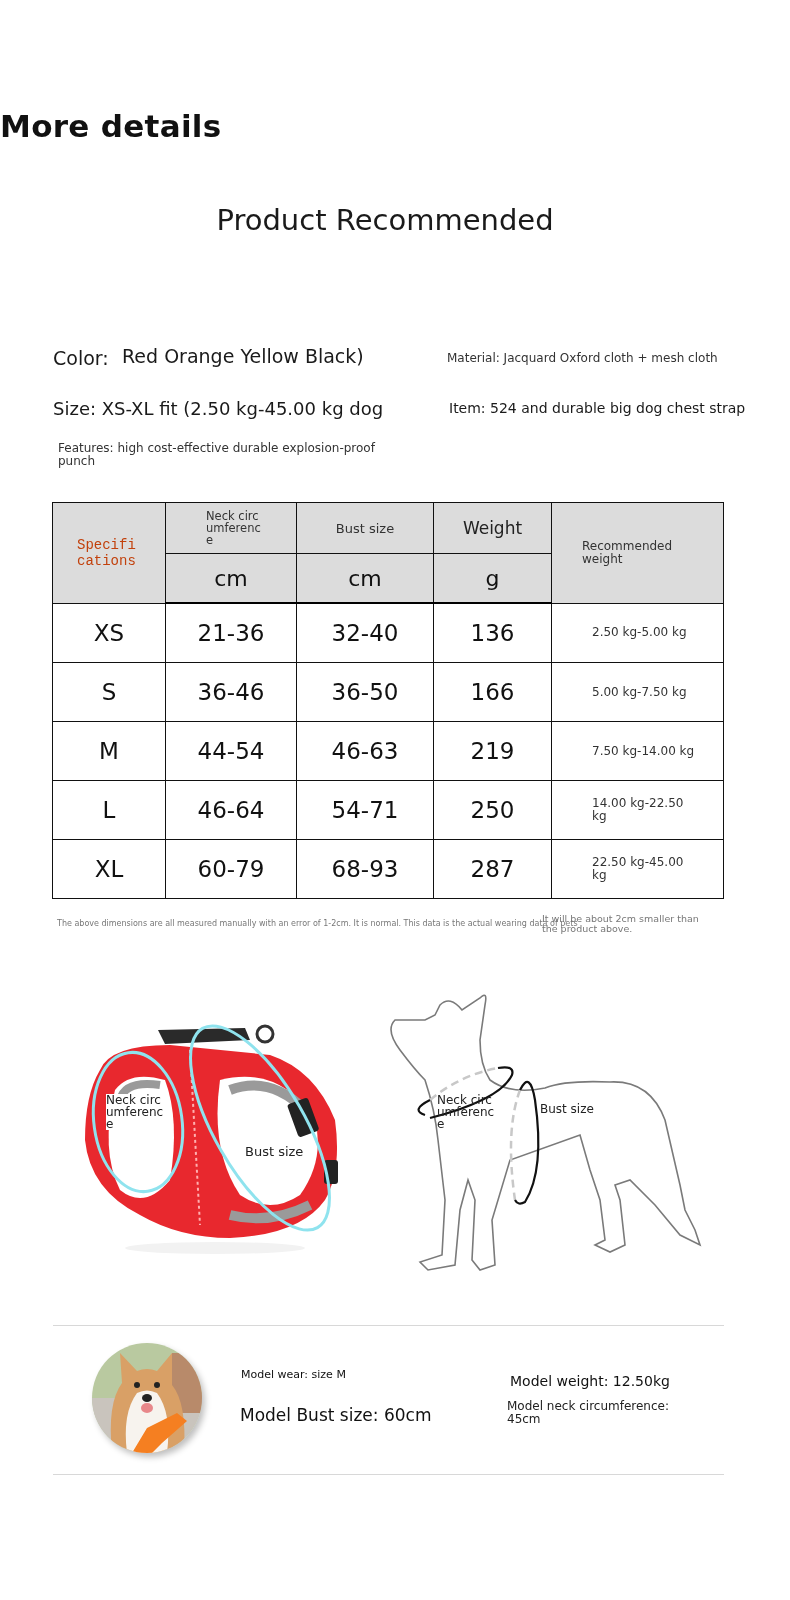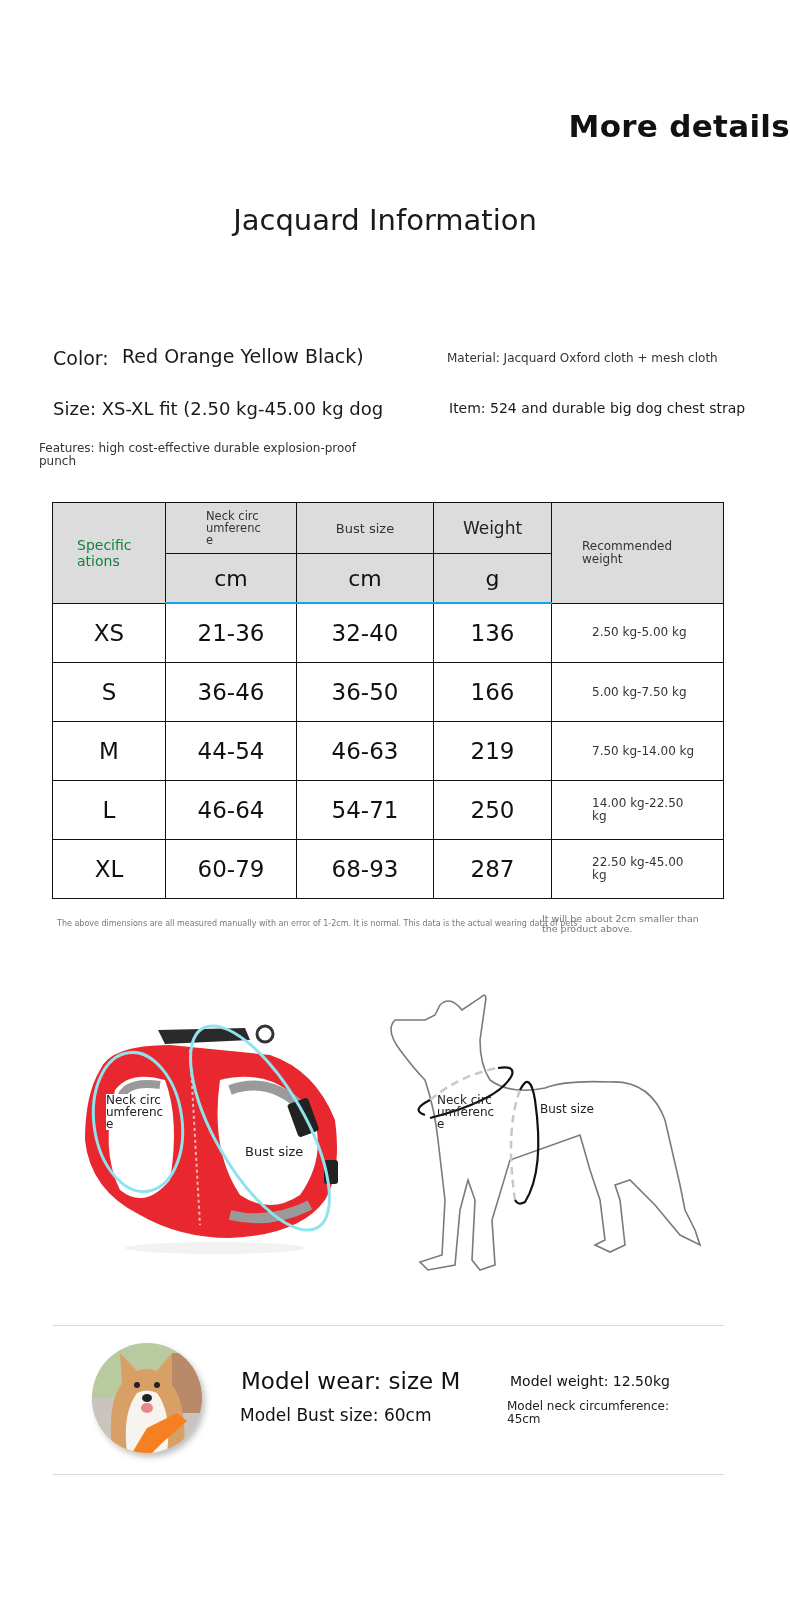--- a/index.html
+++ b/index.html
@@ -1,65 +1,65 @@
 <!DOCTYPE html>
 <html><head>
 <meta charset="utf-8">
 <style>
   html, body { margin:0; padding:0; background:#ffffff; }
   body { width:790px; height:1600px; position:relative; overflow:hidden;
          font-family:"DejaVu Sans","Liberation Sans",sans-serif; color:#111; }
   .abs { position:absolute; }
-  #title { left:0; width:790px; top:108px; text-align:right; font-size:31px; font-weight:bold; color:#111; letter-spacing:0.3px; }
+  #title { left:0; width:790px; top:108px; text-align:left; font-size:31px; font-weight:bold; color:#111; letter-spacing:0.3px; }
   #subtitle { left:0; width:770px; top:203px; text-align:center; font-size:29px; color:#1a1a1a; }
 
   .info-lg { font-size:18px; color:#1a1a1a;text-align:right; }
   .info-sm { font-size:12px; color:#333; }
   #color-label { left:53px; top:347px; font-size:19px; }
   #color-value { left:122px; top:345px; font-size:19px; }
   #material { left:447px; top:351px; }
   #size-info { left:53px; top:398px; }
   #item-info { left:449px; top:400px; font-size:14px; color:#1a1a1a; }
-  #features { left:39px; top:442px; width:320px; font-size:12px; line-height:13px; color:#333; }
+  #features { left:58px; top:442px; width:320px; font-size:12px; line-height:13px; color:#333; }
 
   table#spec { position:absolute; left:52px; top:502px; width:671px; border-collapse:collapse; table-layout:fixed; }
   #spec td, #spec th { border:1px solid #111; padding:0; text-align:center; vertical-align:middle; font-weight:normal; }
   #spec thead th { background:#dcdcdc; }
-  #spec thead tr:last-child th { border-bottom:2px solid #0ea5e9; }
-  #spec .h-spec { text-align:left; padding-left:24px; font-size:14px; line-height:16px; color:#15803d; }
+  #spec thead tr:last-child th { border-bottom:2px solid #000000; }
+  #spec .h-spec { text-align:left; padding-left:24px; font-size:14px; line-height:16px; color:#c2410c;font-family:Liberation Mono, monospace; }
   #spec .h-small { font-size:11.5px; line-height:12px; color:#333; height:50px; }
   #spec .h-small.left { text-align:left; padding-left:40px; }
   #spec .h-mid { font-size:13px; color:#333; }
   #spec .h-weight { font-size:17px; color:#222; }
   #spec .h-unit { font-size:22px; color:#111; height:48px; }
   #spec .h-rec { text-align:left; padding-left:30px; font-size:12px; line-height:13px; color:#333; }
   #spec tbody td { height:58px; font-size:23px; color:#111; }
   #spec tbody td.rec { text-align:left; font-size:12px; line-height:13px; color:#333; padding-left:40px; padding-right:27px; }
 
   #note-left { left:57px; top:919px; font-size:8px; color:#777; white-space:nowrap; }
   #note-right { left:542px; top:914px; width:170px; font-size:9.5px; line-height:10px; color:#777; }
 
   .illus-label { font-size:12px; line-height:12px; color:#222; background:#fff; }
   #harness { left:70px; top:1010px; width:290px; height:260px; }
   #dog { left:380px; top:970px; width:330px; height:310px; }
 
   .hr { left:53px; width:671px; height:1px; background:#d8d8d8; }
   #hr1 { top:1325px; } #hr2 { top:1474px; }
   #avatar { left:92px; top:1343px; width:110px; height:110px; border-radius:50%; overflow:hidden;
             box-shadow:3px 4px 6px rgba(0,0,0,0.25); }
-  #model-wear { left:241px; top:1368px; font-size:23px; color:#111; }
+  #model-wear { left:241px; top:1368px; font-size:11px; color:#111; }
   #model-bust { left:240px; top:1405px; font-size:17px; color:#111; }
   #model-weight { left:510px; top:1373px; font-size:14px; color:#111; }
   #model-neck { left:507px; top:1400px; width:175px; font-size:12px; line-height:13px; color:#222; }
 </style>
 </head>
 <body>
 
 <div id="title" class="abs">More details</div>
-<div id="subtitle" class="abs">Jacquard Information</div>
+<div id="subtitle" class="abs">Product Recommended</div>
 
 <div id="color-label" class="abs info-lg">Color:</div>
 <div id="color-value" class="abs info-lg">Red Orange Yellow Black)</div>
 <div id="material" class="abs info-sm">Material: Jacquard Oxford cloth + mesh cloth</div>
 <div id="size-info" class="abs info-lg">Size: XS-XL fit (2.50 kg-45.00 kg dog</div>
 <div id="item-info" class="abs">Item: 524 and durable big dog chest strap</div>
 <div id="features" class="abs">Features: high cost-effective durable explosion-proof punch</div>
 
 <table id="spec">
   <colgroup>

